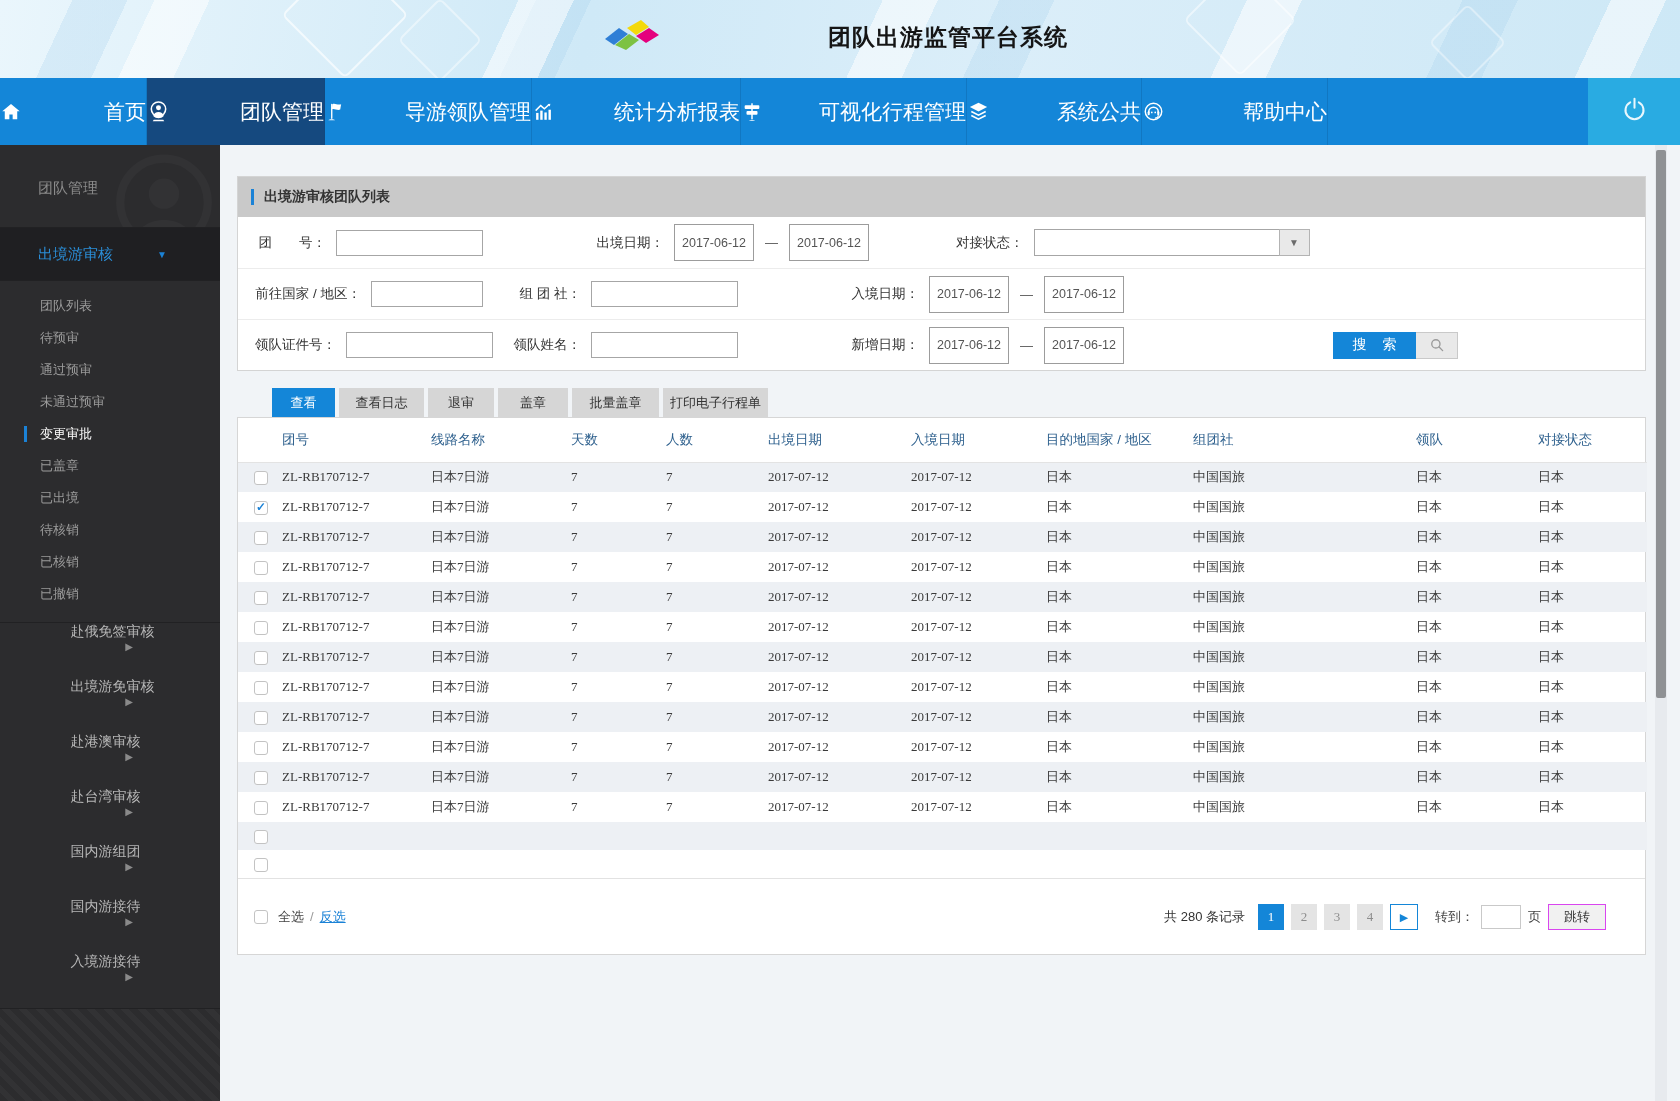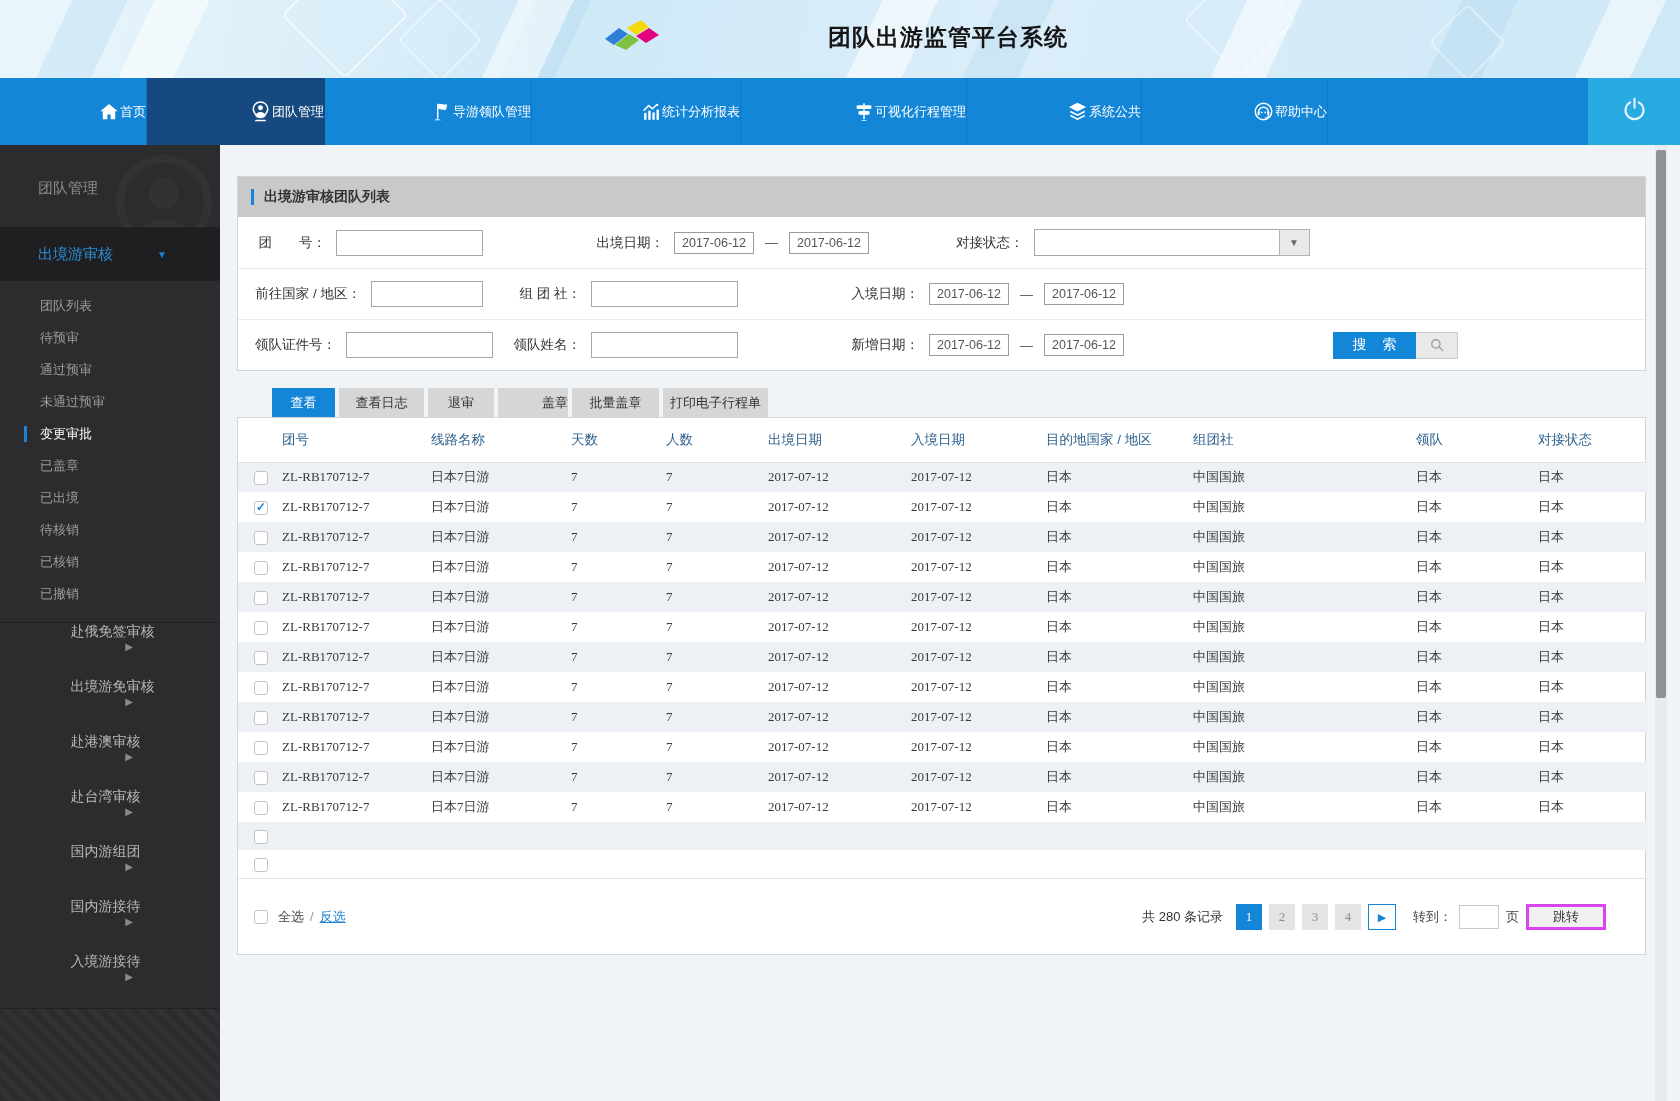--- a/index.html
+++ b/index.html
@@ -13,21 +13,21 @@
   .top-header .streaks{ position:absolute; inset:0;
     background:
       repeating-linear-gradient(115deg, rgba(255,255,255,0) 0 140px, rgba(255,255,255,.55) 140px 190px, rgba(255,255,255,0) 190px 330px),
       repeating-linear-gradient(-65deg, rgba(160,205,235,0) 0 180px, rgba(160,205,235,.25) 180px 230px, rgba(160,205,235,0) 230px 420px);}
   .deco-diamond{ position:absolute; border:2px solid rgba(255,255,255,.65); transform:rotate(45deg); border-radius:6px;}
   .logo{ position:absolute; left:603px; top:15px; }
   .app-title{ position:absolute; left:828px; top:22px; font-size:23px; font-weight:bold; color:#151515; letter-spacing:1px;}
 
   
   .navbar{ height:67px; background:#1486d8; display:flex; color:#fff; }
-  .nav-item{ display:flex; align-items:center; justify-content:flex-end; font-size:13px;
+  .nav-item{ display:flex; align-items:center; justify-content:space-between; font-size:21px;
     border-right:1px solid rgba(10,70,120,.22); cursor:pointer; }
   .nav-item.active{ background:#15497f; }
   .nav-icon{ display:flex; align-items:center; }
   .nav-spacer{ flex:1; }
   .power-btn{ width:92px; background:#29abe2; display:flex; align-items:center; justify-content:center; color:#e9f7fd; cursor:pointer;}
 
   
   .body-wrap{ display:flex; height:956px; position:relative; }
 
   
@@ -57,21 +57,21 @@
   .accent-bar{ width:3px; height:16px; background:#1b82d6; margin:0 10px 0 13px; }
   .panel-title{ font-size:14px; font-weight:bold; color:#333; }
   .form-row{ height:51px; display:flex; align-items:center; }
   .form-row + .form-row{ border-top:1px solid #ececec; }
   .f-cell{ display:flex; align-items:center; justify-content:flex-end; height:100%; }
   .f-c1{ width:245px; } .f-c2{ width:255px; } .f-c3{ width:431px; padding-right:45px;}
   .f-c4{ flex:1; justify-content:flex-start; padding-left:42px; }
   .f-label{ font-size:13.5px; color:#333; margin-right:10px; white-space:nowrap; }
   .t-input{ height:26px; border:1px solid #a6a6a6; background:#fff; width:147px; font-size:13px; padding:0 6px; color:#444;}
   .t-input.narrow{ width:112px; }
-  .d-input{ height:22px; width:80px; border:1px solid #9c9c9c; background:#fff; text-align:center; font-size:12.5px; color:#555;}
+  .d-input{ height:37px; width:80px; border:1px solid #9c9c9c; background:#fff; text-align:center; font-size:12.5px; color:#555;}
   .d-dash{ margin:0 11px; color:#555; font-size:13px; }
   .sel{ display:flex; height:27px; width:276px; cursor:pointer;}
   .sel .sel-box{ flex:1; border:1px solid #a6a6a6; border-right:none; background:#fff; }
   .sel .sel-btn{ width:31px; background:#e9e9e9; border:1px solid #b3b3b3; display:flex; align-items:center; justify-content:center; color:#6b6b6b; font-size:10px;}
   .search-btn{ display:flex; height:27px; margin-left:122px; cursor:pointer; }
   .search-btn .s-main{ width:83px; background:#1486d8; color:#fff; font-size:14px; letter-spacing:6px; display:flex; align-items:center; justify-content:center; padding-left:6px;}
   .search-btn .s-icon{ width:42px; background:#e9e9e9; border:1px solid #c9c9c9; border-left:none; display:flex; align-items:center; justify-content:center;}
 
   .tabs{ margin:17px 0 0 52px; display:flex; }
   .tab{ height:29px; line-height:29px; text-align:center; background:#d6d6d6; color:#333; font-size:13px; margin-right:4px; cursor:pointer; padding:0 14px;}
@@ -91,21 +91,21 @@
   .sel-all-label{ margin-left:10px; cursor:pointer;}
   .sel-sep{ margin:0 6px; color:#999; }
   .invert-link{ color:#1b82d6; text-decoration:underline; cursor:pointer; }
   .pager{ margin-left:auto; display:flex; align-items:center; gap:7px; }
   .rec-count{ color:#333; margin-right:6px; }
   .page-box{ width:26px; height:26px; line-height:26px; text-align:center; background:#e4e4e4; color:#8d8d8d; cursor:pointer; font-family:"Liberation Serif","DejaVu Serif",serif;}
   .page-box.active{ background:#1486d8; color:#fff; }
   .page-next{ width:28px; height:26px; background:#fff; border:1px solid #1486d8; color:#1486d8; text-align:center; line-height:24px; font-size:11px; cursor:pointer;}
   .goto-label{ margin-left:10px; }
   .goto-input{ width:40px; height:24px; border:1px solid #c9c9c9; }
-  .jump-btn{ height:26px; padding:0 24px; background:#f1f1f1; border:3px solid #d946ef; color:#333; font-size:13px; cursor:pointer;}
+  .jump-btn{ height:26px; padding:0 15px; background:#f1f1f1; border:1px solid #d946ef; color:#333; font-size:13px; cursor:pointer;}
 
   
   .scroll-track{ position:absolute; top:0; right:13px; width:12px; height:100%; background:#e7eaee; }
   .scroll-thumb{ position:absolute; top:5px; left:1px; width:10px; height:548px; background:#8f9194; border-radius:2px; cursor:pointer;}
 </style>
 </head>
 <body>
 
 <div class="screen">
 
@@ -348,21 +348,21 @@
                 </div>
               </div>
             </div>
           </div>
       </div>
 
       <div class="tabs">
           <div class="tab active" style="width: 63px; padding: 0px;">查看</div>
           <div class="tab" style="width: 85px; padding: 0px;">查看日志</div>
           <div class="tab" style="width: 66px; padding: 0px;">退审</div>
-          <div class="tab" style="width: 70px; padding: 0px; text-align: right;">盖章</div>
+          <div class="tab" style="width: 70px; padding: 0px;">盖章</div>
           <div class="tab" style="width: 87px; padding: 0px;">批量盖章</div>
           <div class="tab" style="width: 105px; padding: 0px;">打印电子行程单</div>
         </div>
 
       <div class="table-panel">
         <table>
           <colgroup id="table-cols">
               <col style="width: 44px;">
               <col style="width: 149px;">
               <col style="width: 140px;">

